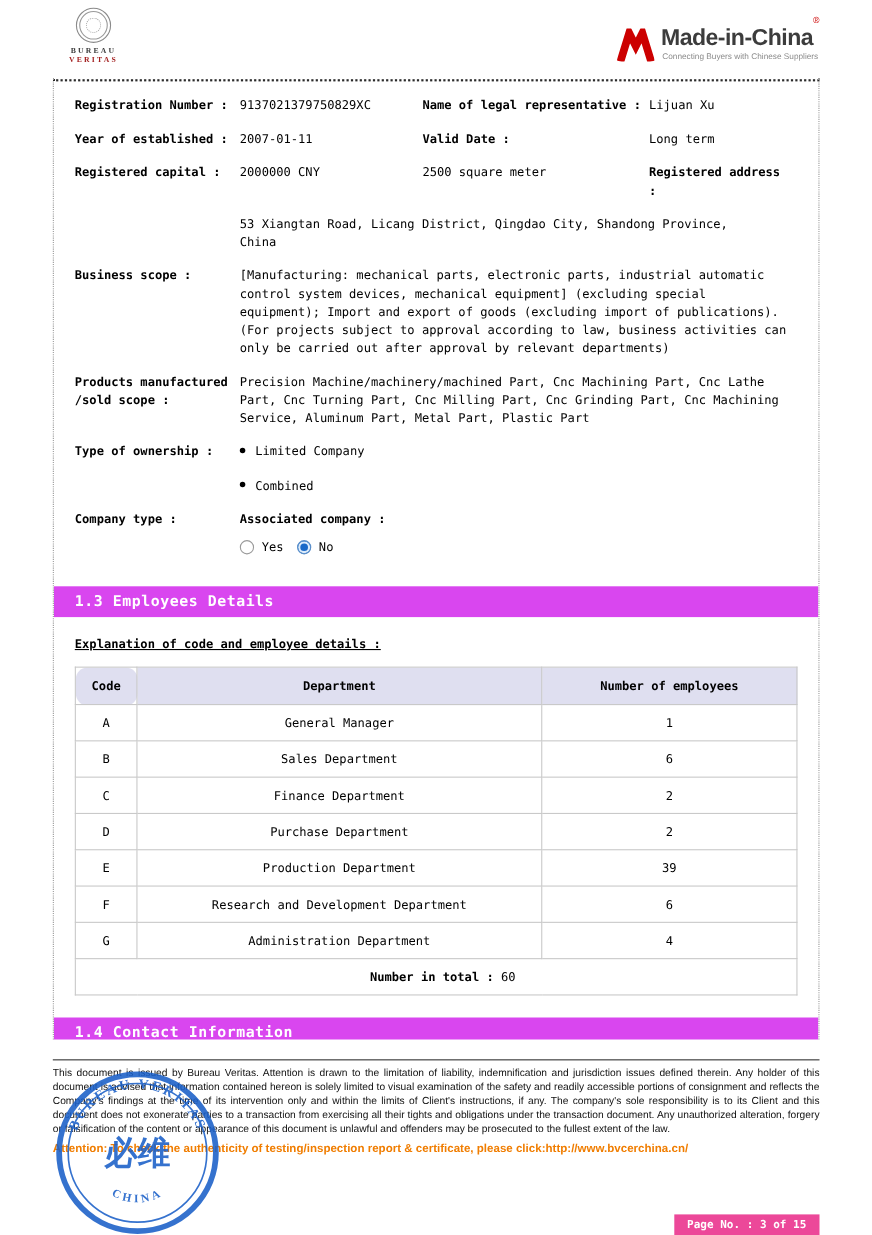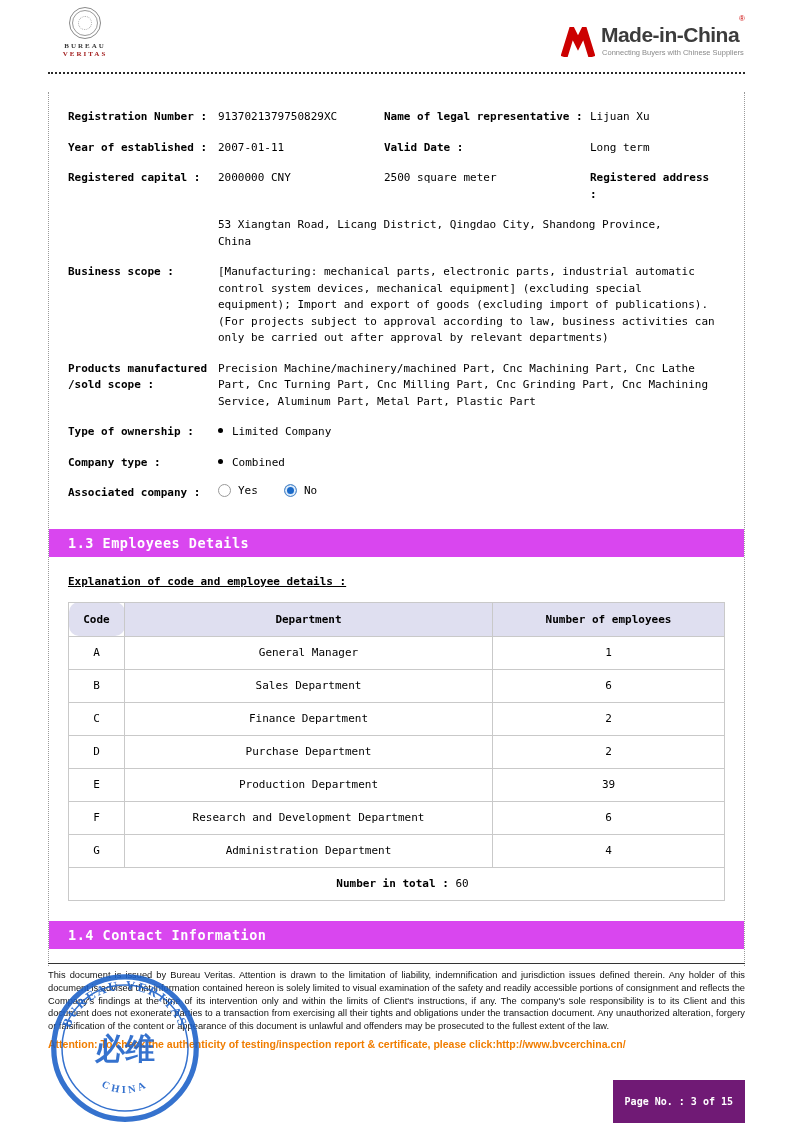--- a/index.html
+++ b/index.html
@@ -16,31 +16,31 @@
   .bv-line1 { font-family: "Liberation Serif", serif; font-size: 7px; font-weight: bold; letter-spacing: 2px; color: #3a3a3a; }
   .bv-line2 { font-family: "Liberation Serif", serif; font-size: 7px; font-weight: bold; letter-spacing: 2px; color: #a32020; }
   .mic-logo { position: absolute; right: 48px; top: 24px; }
   .mic-top { display: flex; align-items: flex-end; gap: 6px; }
   .mic-name { font-family: "Liberation Sans", sans-serif; font-size: 21px; font-weight: bold; color: #3c3c3c; letter-spacing: -0.5px; line-height: 1; }
   .mic-reg { font-family: "Liberation Sans", sans-serif; color: #cc0000; font-size: 8px; vertical-align: top; position: relative; top: -10px; }
   .mic-tagline { font-family: "Liberation Sans", sans-serif; font-size: 7.5px; color: #8a8a8a; text-align: center; margin-top: 2px; }
   .dot-sep { margin: 0 48px; height: 0; border-top: 2px dotted #2a2a2a; }
 
   
-  .content { position: absolute; left: 48px; right: 48px; top: 92px; height: 874px;
+  .content { position: absolute; left: 48px; right: 48px; top: 71px; height: 874px;
              border-left: 1px dotted #9a9a9a; border-right: 1px dotted #9a9a9a;
              padding: 10px 19px 0; overflow: hidden; font-size: 11px; }
 
   .form-grid { display: grid; grid-template-columns: 150px 166px 206px 1fr; }
   .cell { padding: 7px 4px 7px 0; line-height: 1.5; }
   .lbl { font-weight: bold; }
   .span3 { grid-column: 2 / 5; }
   .pre { white-space: pre-line; }
   .bullet { display: inline-block; width: 5px; height: 5px; background: #000; border-radius: 50%; margin-right: 9px; vertical-align: 2px; }
-  .radio-row { display: flex; gap: 26px; align-items: center; padding-top: 2px; }
+  .radio-row { display: flex; gap: 12px; align-items: center; padding-top: 2px; }
   .radio { display: inline-flex; align-items: center; gap: 7px; cursor: pointer; }
   .radio-circle { width: 13px; height: 13px; border-radius: 50%; border: 1px solid #9a9a9a; background: #fff; }
   .radio.checked .radio-circle { border: 1px solid #5b8fc9; background: #1a69c8; box-shadow: inset 0 0 0 2px #dcebfa; }
 
   .section-bar { margin: 20px -19px 0; background: #d946ef; color: #fff; font-weight: bold;
                  font-size: 13.5px; padding: 6px 0 6px 19px; letter-spacing: 0.5px; }
   .explanation { font-weight: bold; margin: 18px 0 14px; text-decoration: underline; }
 
   .emp-table { width: 100%; border-collapse: collapse; }
   .emp-table th, .emp-table td { border: 1px solid #c9c9c9; text-align: center; font-size: 11px; }
@@ -51,22 +51,22 @@
   .total-cell { text-align: left; padding-left: 12px; }
   .total-label { font-weight: bold; }
 
   
   .footer { position: absolute; left: 48px; right: 48px; top: 963px;
             font-family: "Liberation Sans", sans-serif; border-top: 1px solid #333; padding-top: 5px; }
   .disclaimer { font-size: 9.3px; line-height: 1.38; text-align: justify; color: #111; }
   .attention { margin-top: 5px; font-size: 10.5px; font-weight: bold; color: #f07d00; }
   .attention .link { color: inherit; cursor: pointer; }
   .stamp { position: absolute; left: 50px; top: 973px; z-index: 5; opacity: 0.88; }
-  .page-no { position: absolute; right: 48px; bottom: 0; background: #701a75; color: #fff; font-weight: bold;
-             font-size: 10px; padding: 16px 12px; font-family: "DejaVu Sans Mono", monospace; z-index: 6; }
+  .page-no { position: absolute; right: 48px; bottom: 0; background: #ec4899; color: #fff; font-weight: bold;
+             font-size: 10px; padding: 4px 12px; font-family: "DejaVu Sans Mono", monospace; z-index: 6; }
 </style>
 </head>
 <body>
 
 <div class="page">
 
   <div class="header">
     <div class="bv-logo">
       <div class="bv-emblem"></div>
       <div class="bv-line1">BUREAU</div>
@@ -111,24 +111,24 @@
       <div class="cell val span3">[Manufacturing: mechanical parts, electronic parts, industrial automatic control system devices, mechanical equipment] (excluding special equipment); Import and export of goods (excluding import of publications). (For projects subject to approval according to law, business activities can only be carried out after approval by relevant departments)</div>
 
       <div class="cell lbl">Products manufactured /sold scope :</div>
       <div class="cell val span3">Precision Machine/machinery/machined Part, Cnc Machining Part, Cnc Lathe Part, Cnc Turning Part, Cnc Milling Part, Cnc Grinding Part, Cnc Machining Service, Aluminum Part, Metal Part, Plastic Part</div>
 
       <div class="cell lbl">Type of ownership :</div>
       <div class="cell val span3">
         <span class="bullet"></span><span>Limited Company</span>
       </div>
 
-      <div class="cell lbl">Company type :</div>
       <div class="cell val span3">
         <span class="bullet"></span><span>Combined</span>
       </div>
+      <div class="cell lbl">Company type :</div>
 
       <div class="cell lbl">Associated company :</div>
       <div class="cell val span3 radio-row">
         <span class="radio">
           <span class="radio-circle"></span>
           <span>Yes</span>
         </span>
         <span class="radio checked">
           <span class="radio-circle"></span>
           <span>No</span>

